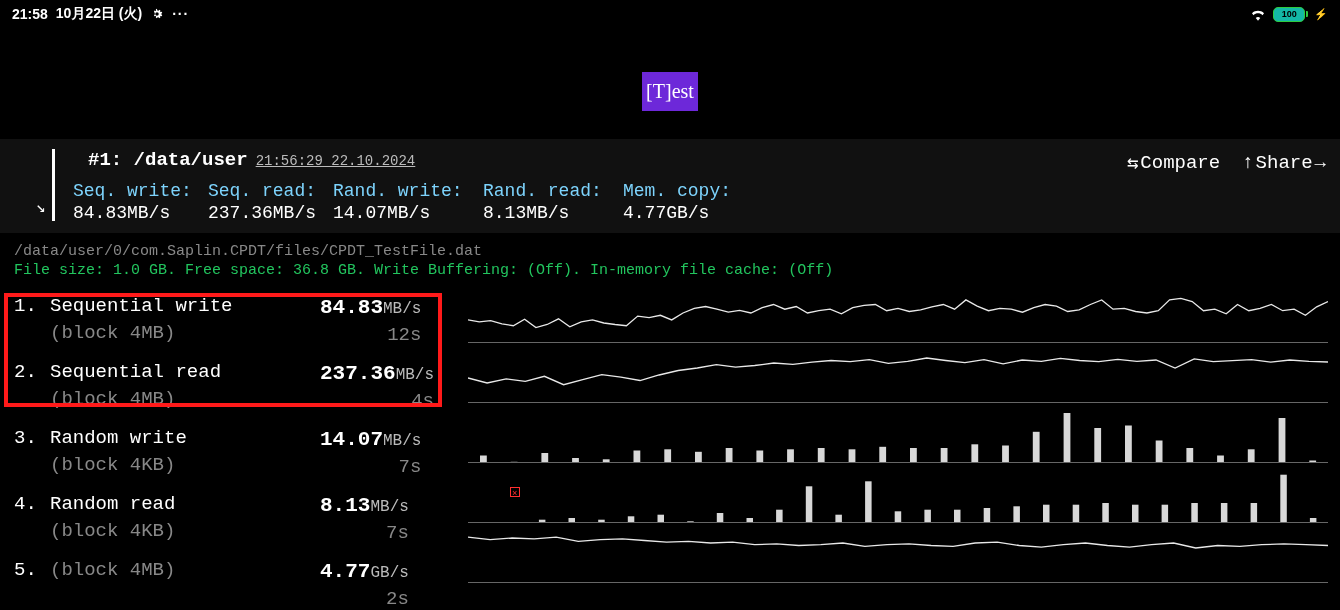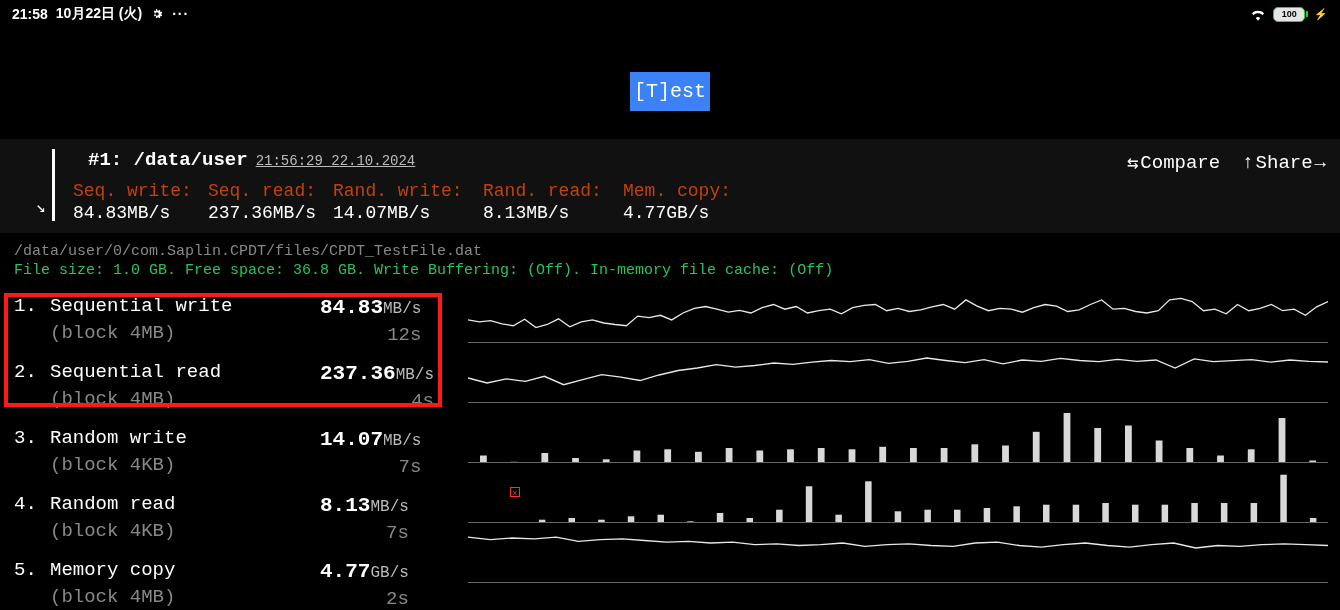--- a/index.html
+++ b/index.html
@@ -26,40 +26,40 @@
   .status-right { margin-left: auto; display: flex; align-items: center; gap: 6px; }
   .wifi-icon, .gear-icon, .dots-icon { display: inline-flex; }
   .battery {
     display: inline-flex; align-items: center; gap: 1px;
   }
   .battery-body {
     border: 1.5px solid #2ecc40;
     border-radius: 5px;
     width: 32px; height: 15px;
     display: flex; align-items: center; justify-content: center;
-    background: #e5e5e5;
+    background: #14b8a6;
     color: #000;
     font-size: 9px;
     font-weight: 700;
     font-family: Arial, sans-serif;
   }
   .battery-tip { width: 2px; height: 6px; background: #2ecc40; border-radius: 0 1px 1px 0; }
   .bolt { color: #fff; font-size: 11px; }
 
   .top-buttons {
     display: flex;
     justify-content: center;
     gap: 22px;
     padding: 44px 0 28px;
   }
   .btn {
-    background: #3b82f6;
+    background: #6d28d9;
     color: #fff;
     padding: 8px 4px;
-    font-family: Liberation Mono, monospace;
+    font-family: Liberation Serif, serif;
     font-size: 20px;
     border: none;
     cursor: pointer;
   }
 
   .results-area {
     background: #111;
     color: #d0d0d0;
   }
 
@@ -86,21 +86,21 @@
   .result-header-main { flex: 1; }
   .result-title-row { display: flex; align-items: baseline; gap: 8px; margin-left: 15px; }
   .result-title-row .run-id { color: #fff; font-weight: 700; font-size: 19px; }
   .result-title-row .ts { color: #bbb; font-size: 14px; text-decoration: underline; }
   .result-stats {
     margin-top: 10px;
     display: grid;
     grid-template-columns: 135px 125px 150px 140px 120px;
     row-gap: 2px;
   }
-  .result-stats .lbl { color: #c2410c; font-size: 18px; }
+  .result-stats .lbl { color: #7dd3fc; font-size: 18px; }
   .result-stats .val { color: #fff; font-size: 18px; }
 
   .result-actions {
     display: flex;
     gap: 22px;
     color: #fff;
     font-size: 19px;
     padding-top: 2px;
   }
   .result-actions .act { cursor: pointer; display: inline-flex; align-items: center; gap: 2px; }
@@ -286,21 +286,20 @@
       </div>
       <div class="val-col">
         <div><span class="num">8.13</span><span class="unit">MB/s</span></div>
         <div class="dur">7s</div>
       </div>
     </div>
 
     <div class="test-row">
       <div class="idx">5.</div>
       <div class="name-col">
-        <div class="name">Memory copy</div>
         <div class="block">(block 4MB)</div>
       </div>
       <div class="val-col">
         <div><span class="num">4.77</span><span class="unit">GB/s</span></div>
         <div class="dur">2s</div>
       </div>
     </div>
   </div>
 
   <div class="charts-col">

